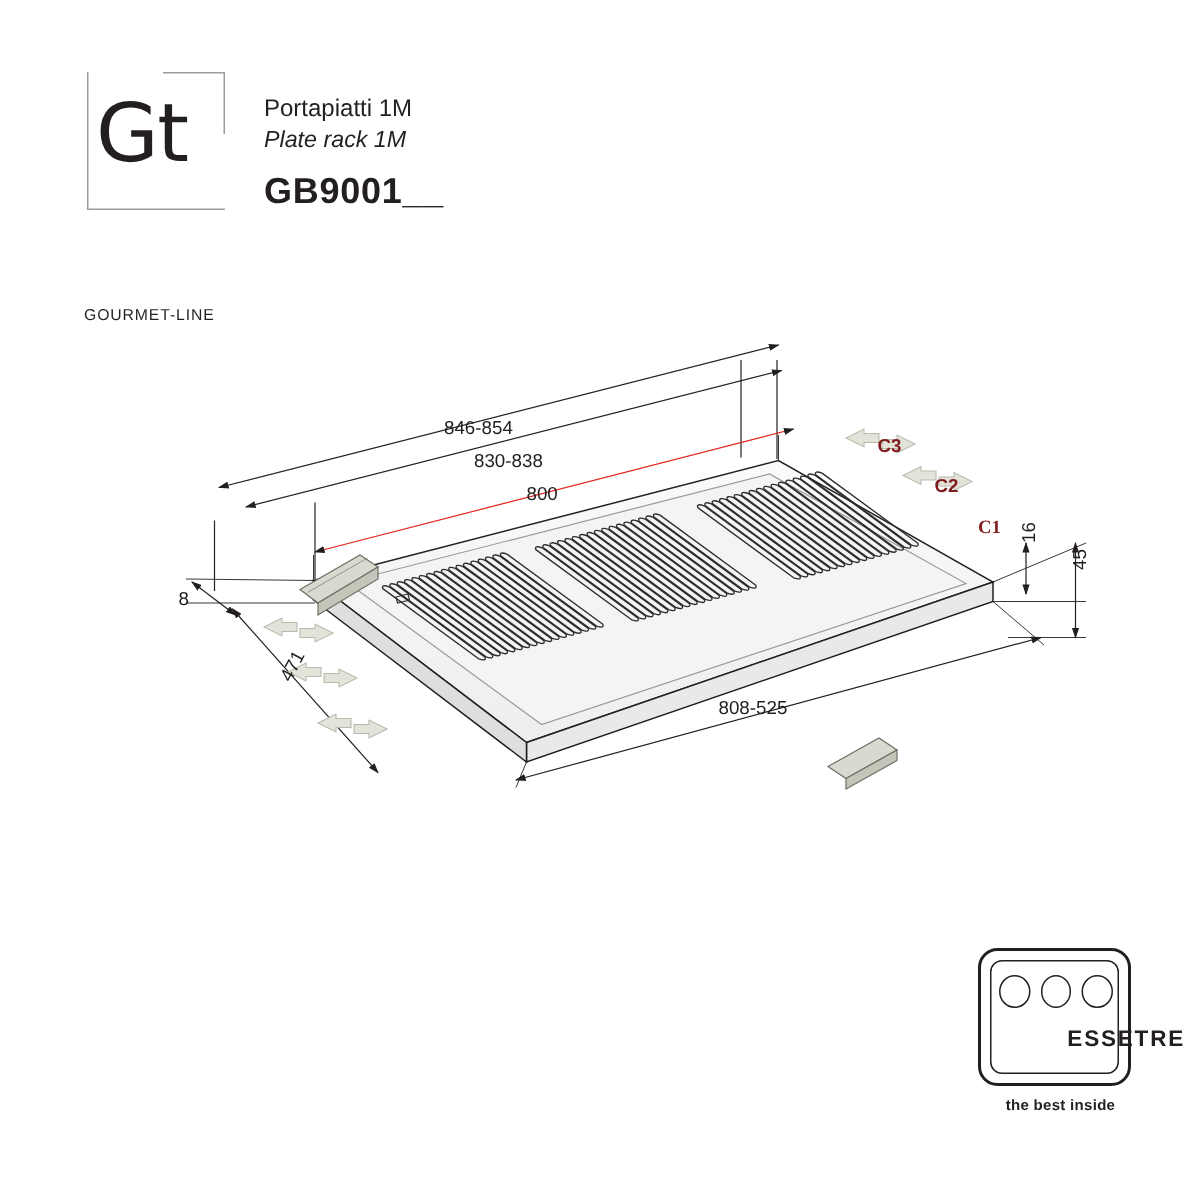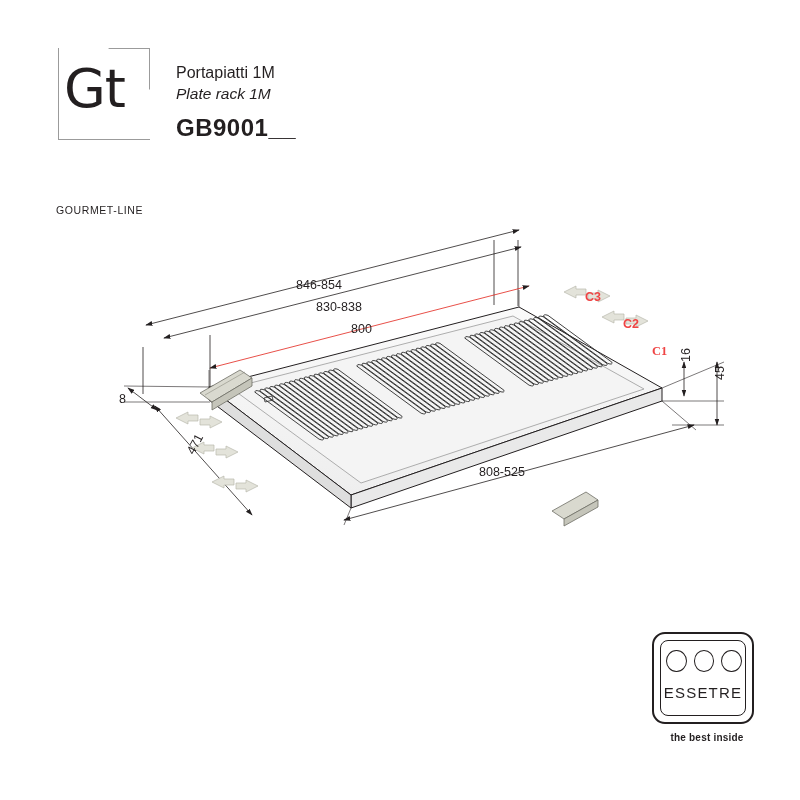--- a/index.html
+++ b/index.html
@@ -47,37 +47,37 @@
   #title-en{font-size:15.5px;color:#231f20;line-height:21px;font-style:italic;}
   #code{font-size:24px;font-weight:bold;color:#231f20;margin-top:10px;letter-spacing:.5px;}
 
   
   #drawing{left:0;top:210px;width:800px;height:360px;margin-left:24px;}
 
   
   .dimtxt{
     font-size:12.5px;color:#231f20;white-space:nowrap;
   }
-  .callout{font-size:12.5px;color:#ef4444;font-weight:bold;}
+  .callout{font-size:12.5px;color:#7f1d1d;font-weight:bold;}
 
   
   #essetre{left:652px;top:632px;width:110px;height:120px;}
   #essetre .frame{
     position:absolute;left:0;top:0;width:102px;height:92px;
     border:2.4px solid #231f20;border-radius:13px;box-sizing:border-box;
   }
   #essetre .inner{
     position:absolute;left:8px;top:8px;width:86px;height:76px;
     border:1.4px solid #231f20;border-radius:8px;box-sizing:border-box;
   }
   #essetre .dots{position:absolute;left:14px;top:18px;width:76px;height:22px;display:flex;gap:7px;}
   #essetre .dots i{display:block;width:20px;height:20px;border:1.6px solid #231f20;border-radius:50%;}
   #essetre .name{
-    position:absolute;left:0;top:52px;width:102px;text-align:center;
-    font-size:15px;font-weight:normal;letter-spacing:1.2px;color:#231f20;
+    position:absolute;left:0;top:52px;width:102px;text-align:right;
+    font-size:15px;font-weight:bold;letter-spacing:1.2px;color:#231f20;padding-left:36px;
   }
   #essetre .tag{
     position:absolute;left:0;top:100px;width:110px;text-align:center;
     font-size:10px;font-weight:bold;color:#231f20;letter-spacing:.2px;
   }
 </style>
 </head>
 <body>
 
 <div id="header" class="abs">

